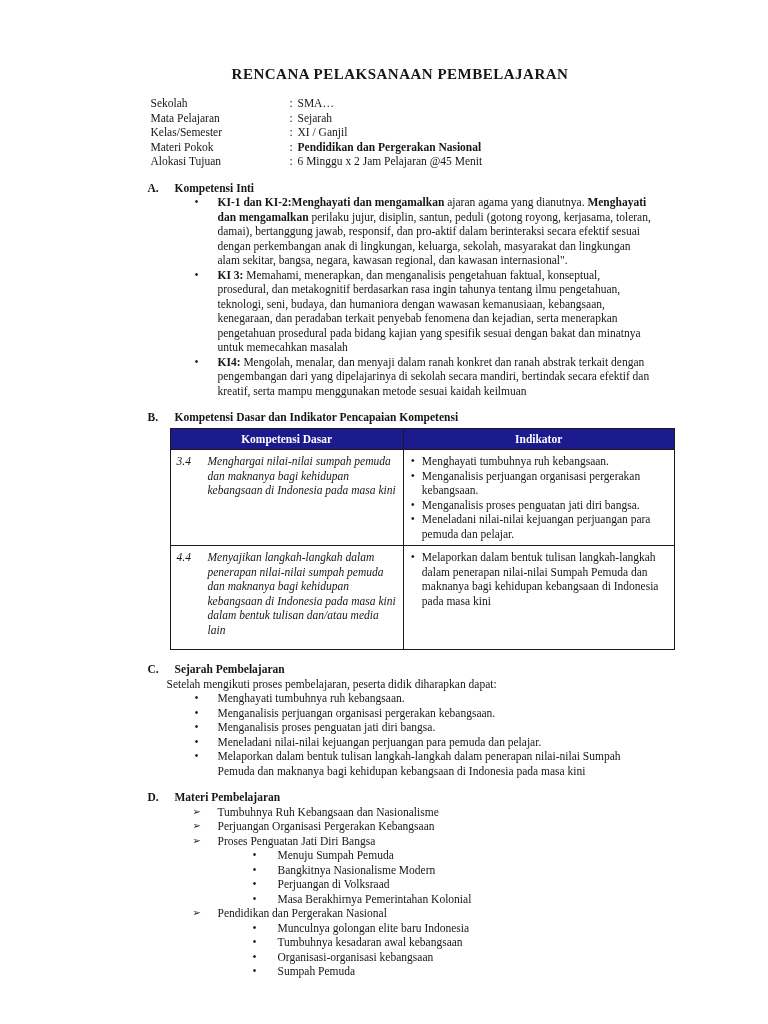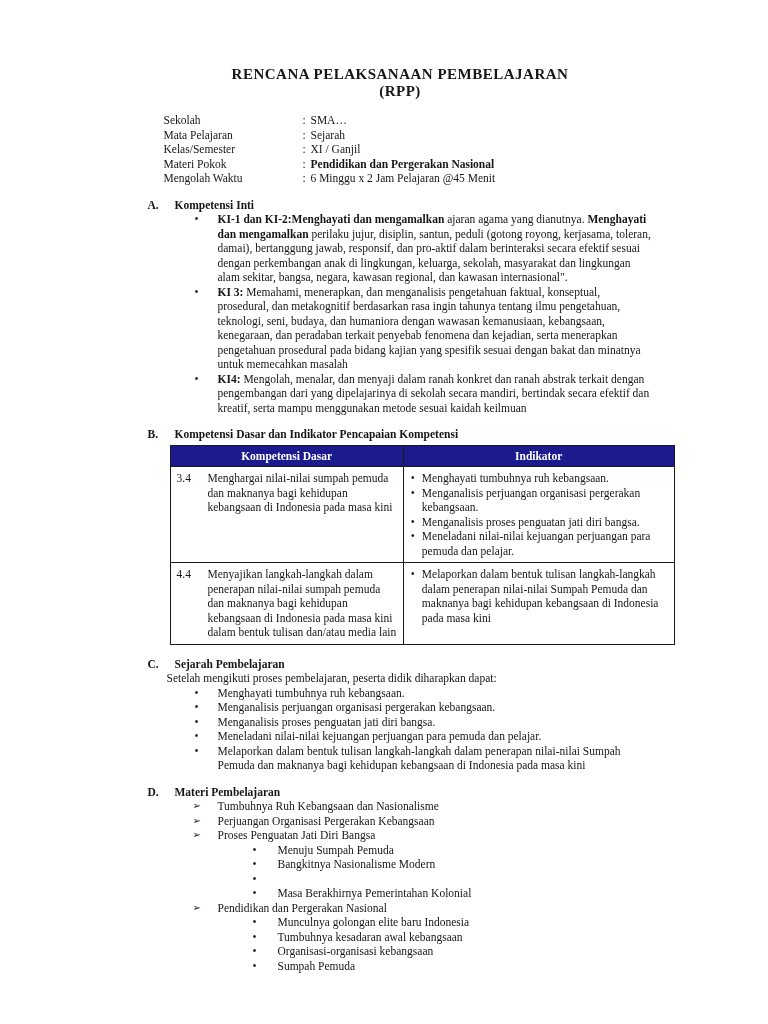--- a/index.html
+++ b/index.html
@@ -14,21 +14,21 @@
     font-family:"Liberation Serif", serif;
     font-size:11.5px;
     line-height:14.5px;
     padding:66px 78px 0 110px;
     overflow:hidden;
   }
   .b { font-weight:bold; }
   
   .doc-title { text-align:center; font-weight:bold; font-size:15px; line-height:17px; letter-spacing:0.5px; }
   
-  .meta { margin-top:13px; margin-left:16px; }
+  .meta { margin-top:13px; margin-left:3px; }
   .meta-row { display:flex; }
   .meta-label { flex:none; width:139px; }
   .meta-sep { flex:none; width:8px; }
   
   .sec { margin-top:12px; }
   .sec-head { display:flex; font-weight:bold; }
   .sec-letter { flex:none; width:27px; }
   ul { list-style:none; }
   .li { display:flex; }
   .li .marker { flex:none; }
@@ -44,37 +44,36 @@
   
   .kd-table { width:100%; border-collapse:collapse; margin-top:3px; table-layout:fixed;margin-left:22px; }
   .kd-table th, .kd-table td { border:1px solid #1a1a1a; }
   .kd-table th {
     background:var(--table-header-bg, #1b1b8e);
     color:var(--table-header-text, #ffffff);
     font-weight:bold; text-align:center;
     padding:3px 0; font-size:11.5px;
   }
   .col-kd { width:46.3%; }
-  .kd-cell { vertical-align:top; padding:4px 6px 4px 6px; }
+  .kd-cell { vertical-align:top; padding:4px 6px 12px 6px;font-style:italic; }
   .kd-flex { display:flex; }
   .kd-code { flex:none; width:31px; }
   .kd-text { flex:1; }
   .ind-cell { vertical-align:top; padding:4px 10px 4px 7px; }
   .ind-li { display:flex; }
   .ind-li .marker { flex:none; width:11px; }
   .intro { margin-left:19px; }
 </style>
 </head>
 <body>
 
 <div class="page">
 
   <header class="doc-title">
     <div>RENCANA PELAKSANAAN PEMBELAJARAN</div>
-    <div>(RPP)</div>
   </header>
 
   <div class="meta">
 
       <div class="meta-row">
         <span class="meta-label">Sekolah</span>
         <span class="meta-sep">:</span>
         <span class="meta-value">SMA…</span>
       </div>
 
@@ -90,21 +89,21 @@
         <span class="meta-value">XI / Ganjil</span>
       </div>
 
       <div class="meta-row">
         <span class="meta-label">Materi Pokok</span>
         <span class="meta-sep">:</span>
         <span class="meta-value b">Pendidikan dan Pergerakan Nasional</span>
       </div>
 
       <div class="meta-row">
-        <span class="meta-label">Mengolah Waktu</span>
+        <span class="meta-label">Alokasi Tujuan</span>
         <span class="meta-sep">:</span>
         <span class="meta-value">6 Minggu x 2 Jam Pelajaran @45 Menit</span>
       </div>
     </div>
 
   <section class="sec">
     <div class="sec-head">
       <span class="sec-letter">A.</span>
       <span>Kompetensi Inti</span>
     </div>
@@ -256,20 +255,21 @@
           <span class="li-text">Menuju Sumpah Pemuda</span>
         </li>
 
         <li class="li l2">
           <span class="marker">•</span>
           <span class="li-text">Bangkitnya Nasionalisme Modern</span>
         </li>
 
         <li class="li l2">
           <span class="marker">•</span>
+          <span class="li-text">Perjuangan di Volksraad</span>
         </li>
 
         <li class="li l2">
           <span class="marker">•</span>
           <span class="li-text">Masa Berakhirnya Pemerintahan Kolonial</span>
         </li>
 
         <li class="li l1">
           <span class="marker">➢</span>
           <span class="li-text">Pendidikan dan Pergerakan Nasional</span>

